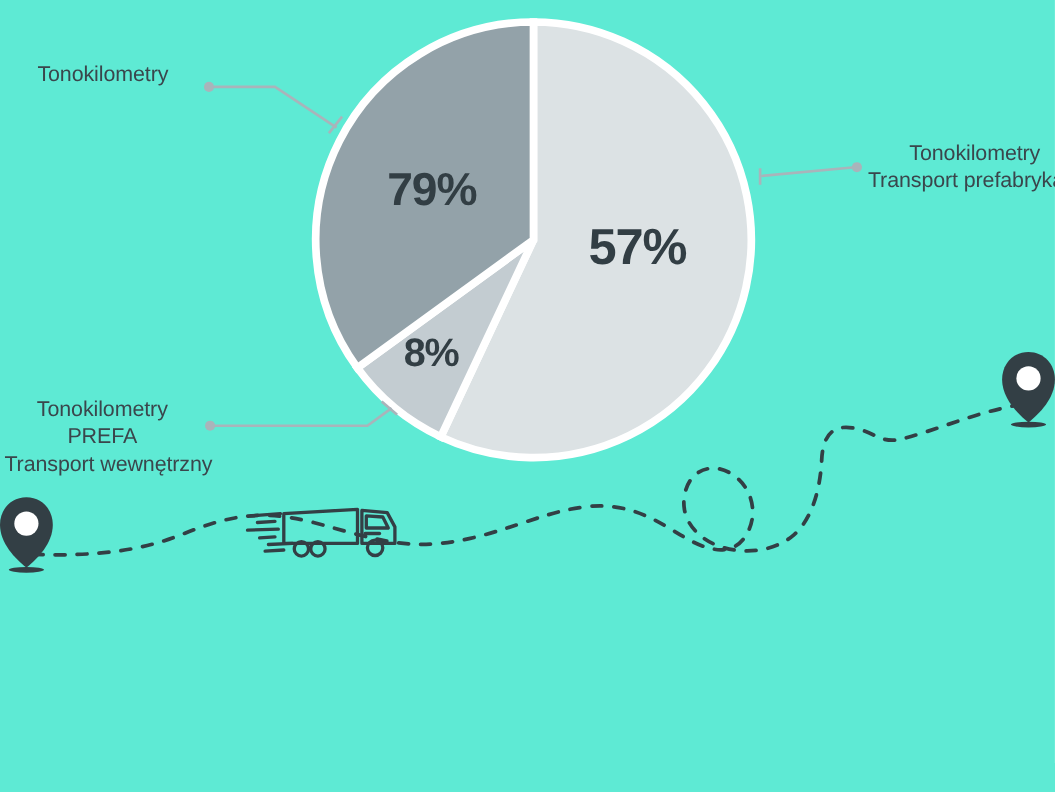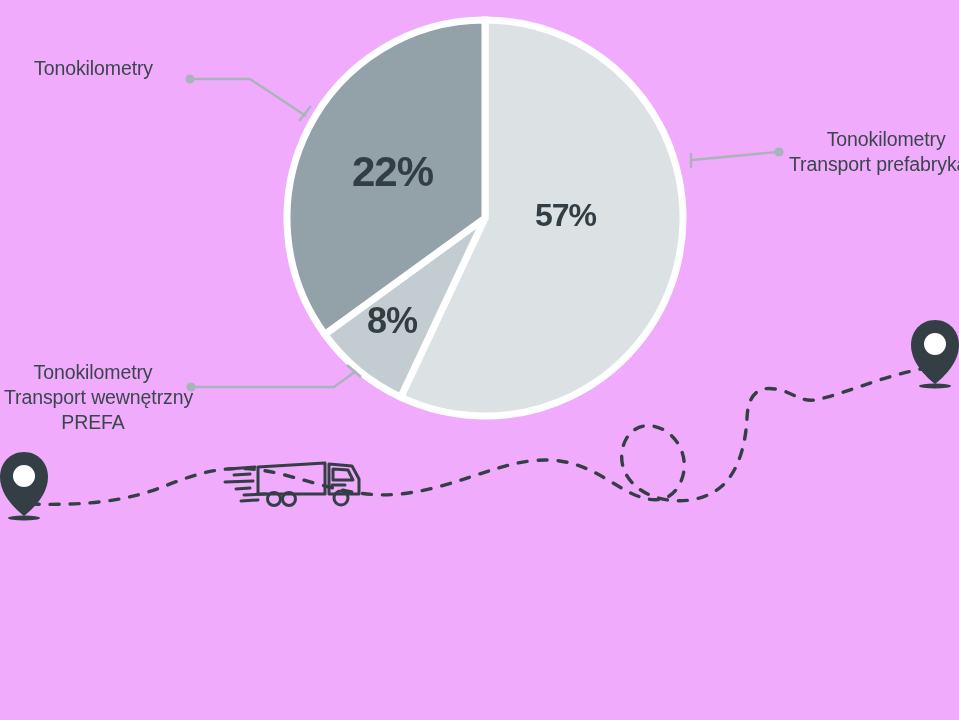--- a/index.html
+++ b/index.html
@@ -7,21 +7,21 @@
     padding: 0;
     background: #ffffff;
   }
   body {
     font-family: "Liberation Sans", sans-serif;
   }
   #stage {
     position: relative;
     width: 959px;
     height: 720px;
-    background: #f0abfc;
+    background: #5eead4;
     overflow: hidden;
   }
   #art {
     position: absolute;
     left: 0;
     top: 0;
     width: 959px;
     height: 720px;
   }
   .lbl {
@@ -52,21 +52,21 @@
     text-align: center;
   }
   .slice-label {
     position: absolute;
     color: #323e44;
     font-family: "Liberation Sans", sans-serif;
     font-weight: bold;
     letter-spacing: -1px;
     white-space: nowrap;
   }
-  #pct-57 { left: 535px; top: 197px; font-size: 32px; }
+  #pct-57 { left: 535px; top: 197px; font-size: 46px; }
   #pct-35 { left: 352px; top: 148px; font-size: 42px; }
   #pct-8  { left: 367px; top: 300px; font-size: 36px; }
 </style>
 </head>
 <body>
 
 <div id="stage">
 
   <svg id="art" viewBox="0 0 959 720">
 
@@ -166,23 +166,23 @@
     <span class="line">Tonokilometry</span>
   </div>
 
   <div class="lbl" id="label-prefabrykatu">
     <span class="line">Tonokilometry</span>
     <span class="line">Transport prefabrykatu</span>
   </div>
 
   <div class="lbl" id="label-wewnetrzny">
     <span class="line">Tonokilometry</span>
+    <span class="line">PREFA</span>
     <span class="line">Transport wewnętrzny</span>
-    <span class="line">PREFA</span>
   </div>
 
   <div class="slice-label" id="pct-57">57%</div>
 
-  <div class="slice-label" id="pct-35">22%</div>
+  <div class="slice-label" id="pct-35">79%</div>
 
   <div class="slice-label" id="pct-8">8%</div>
 
 </div>
 
 </body></html>

